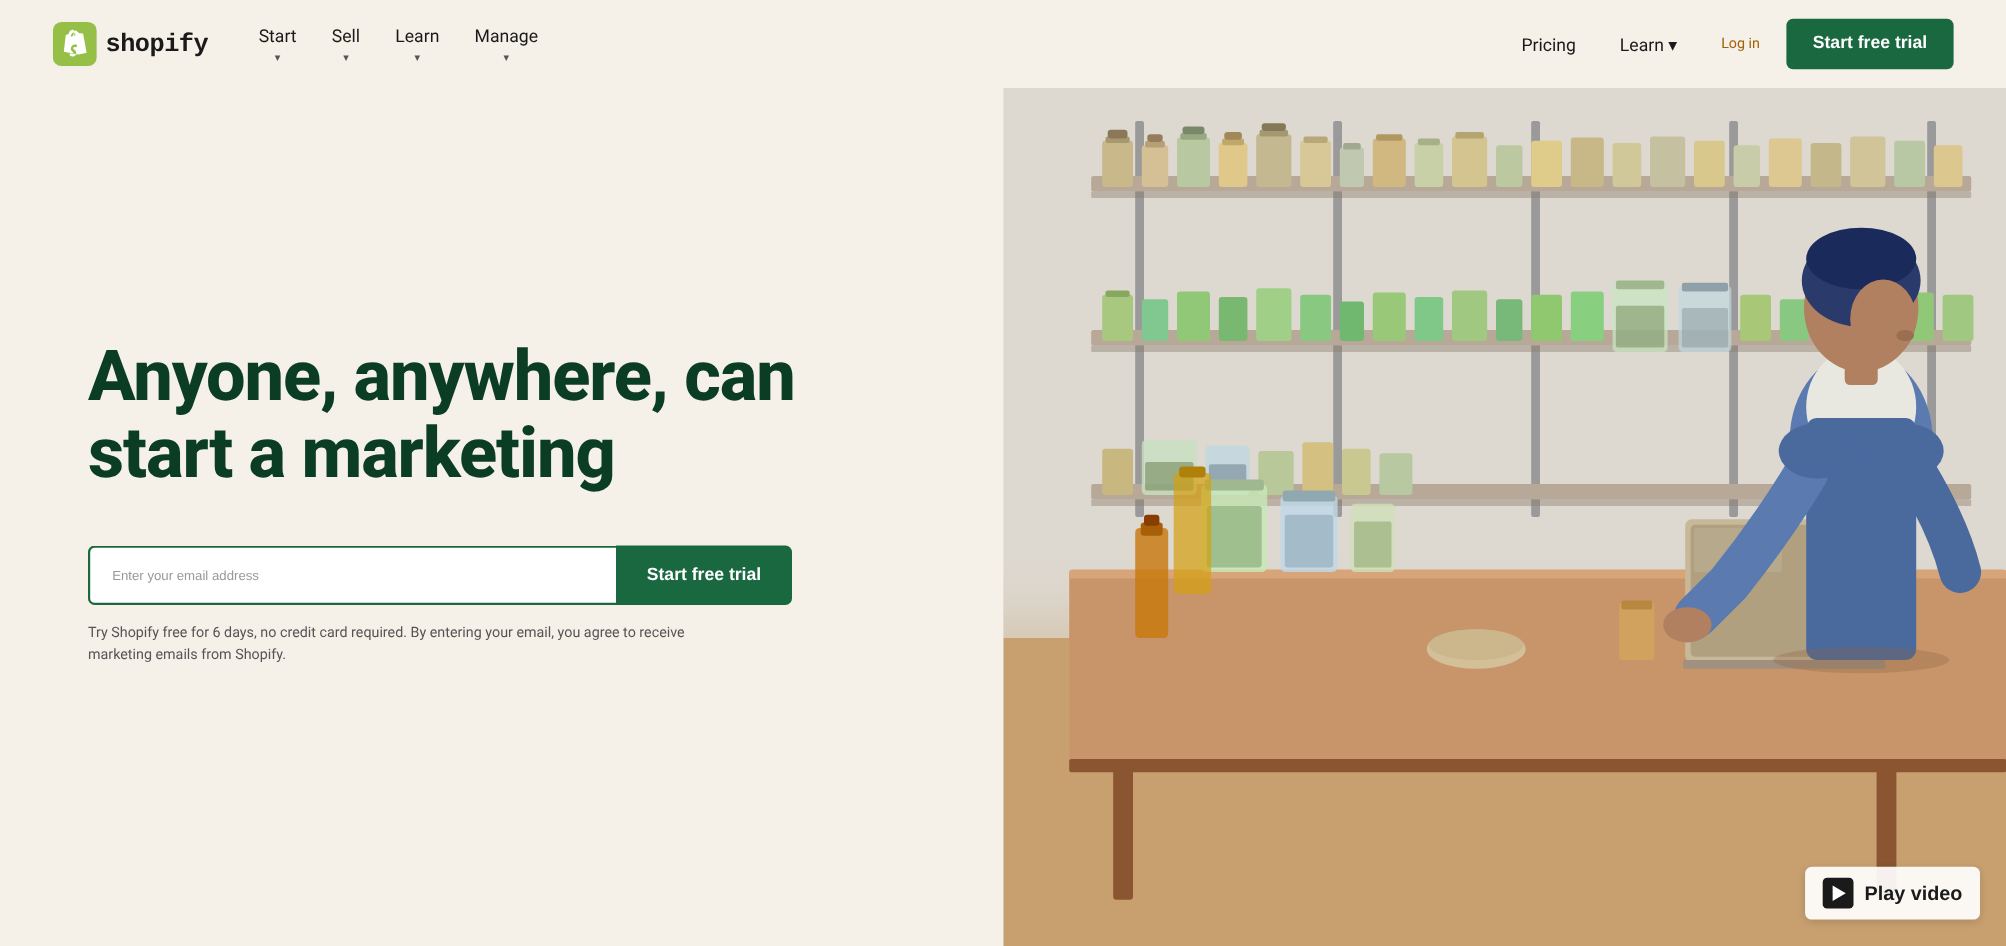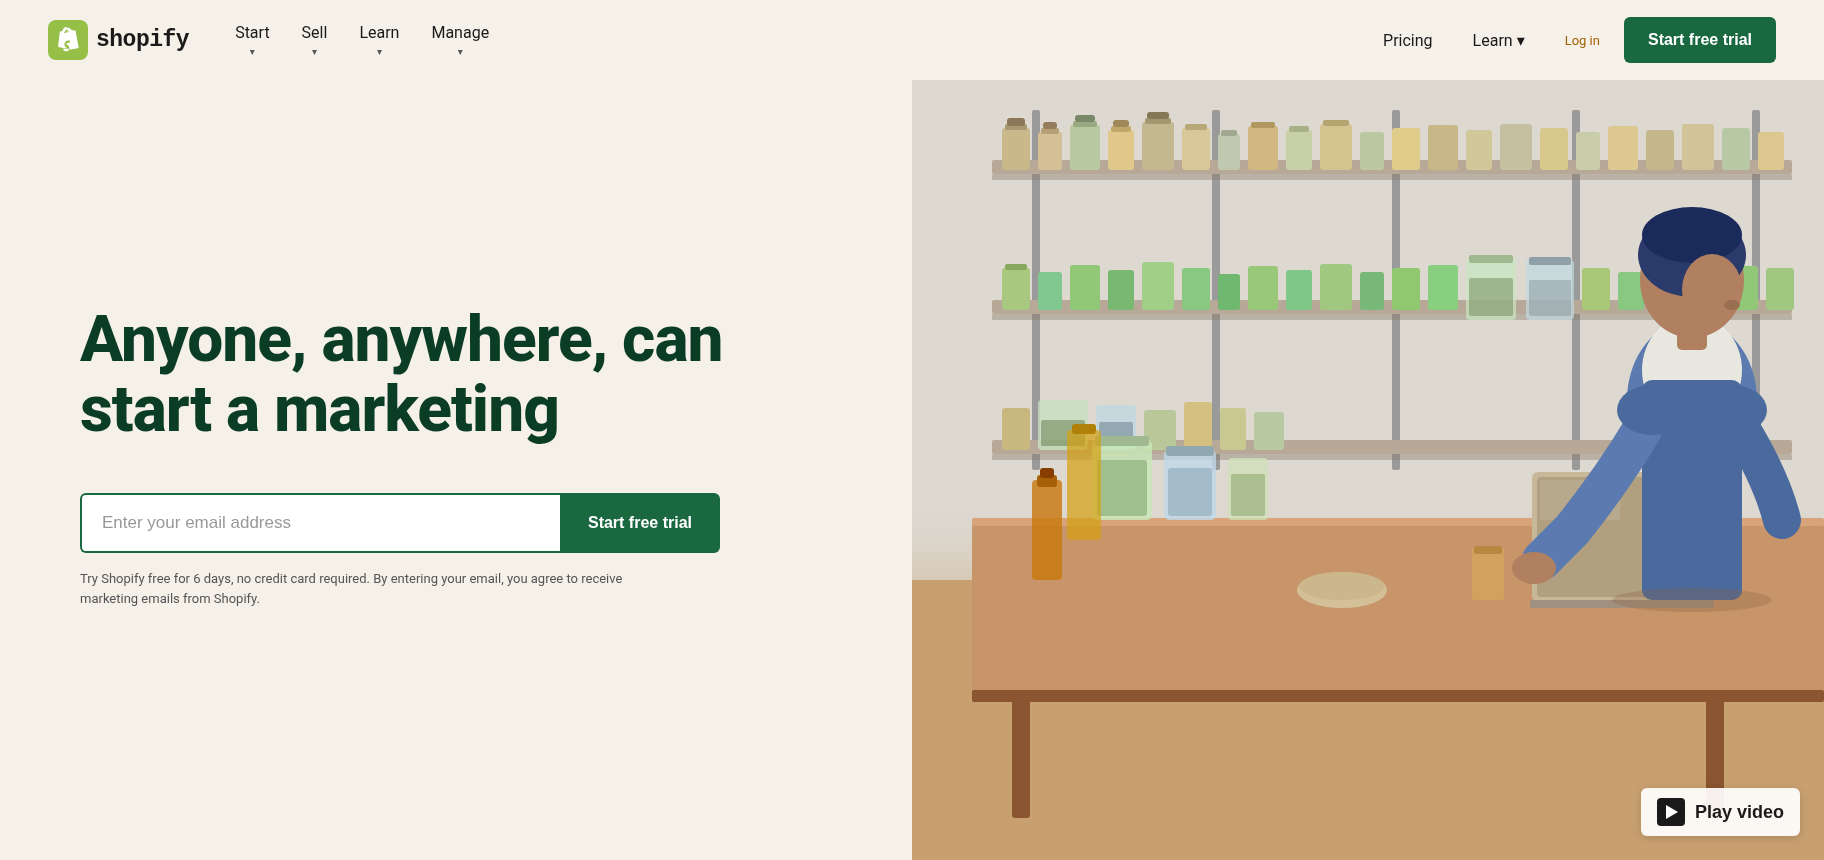--- a/index.html
+++ b/index.html
@@ -146,21 +146,21 @@
     .email-form {
       display: flex;
       gap: 0;
       margin-bottom: 16px;
       max-width: 640px;
     }
 
     .email-input {
       flex: 1;
       padding: 18px 20px;
-      font-size: 17px;
+      font-size: 12px;
       border: 2px solid #1a6840;
       border-right: none;
       border-radius: 6px 0 0 6px;
       background: #fff;
       color: #555;
       outline: none;
     }
 
     .email-input::placeholder {
       color: #999;

